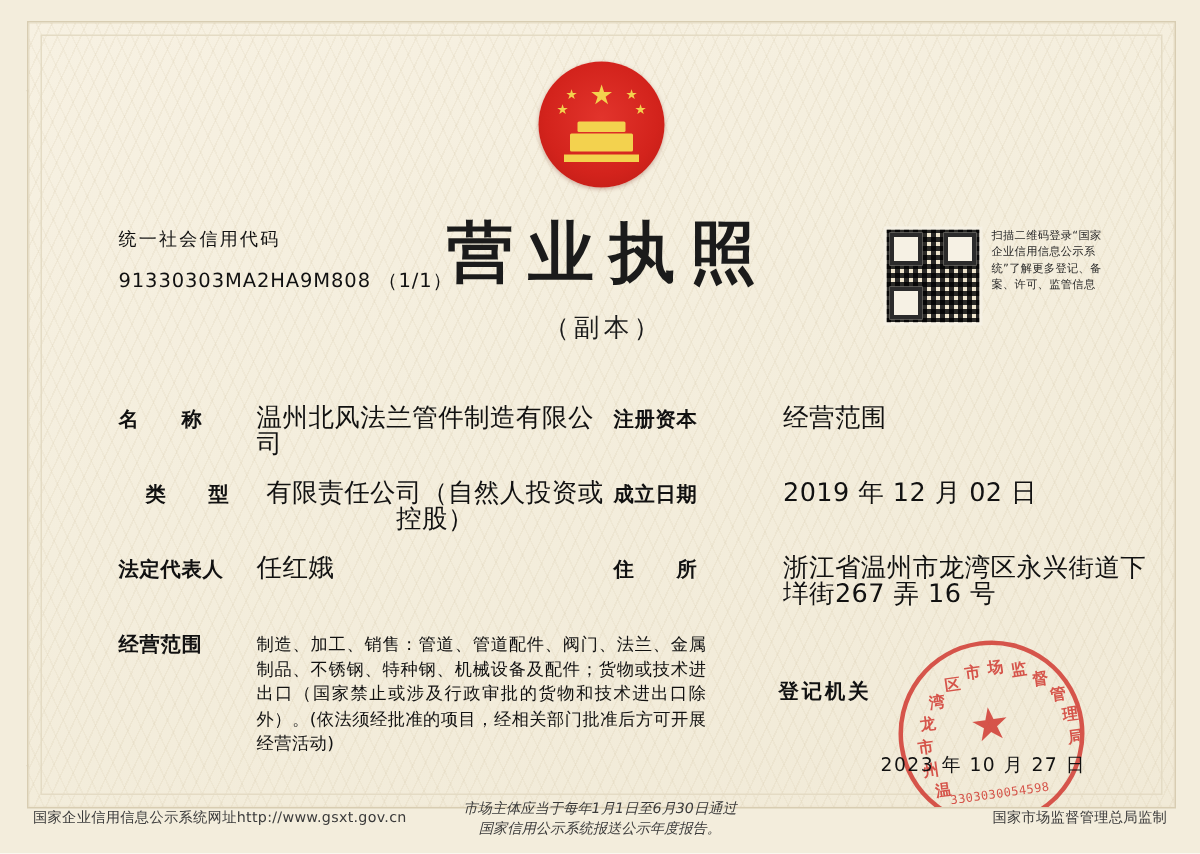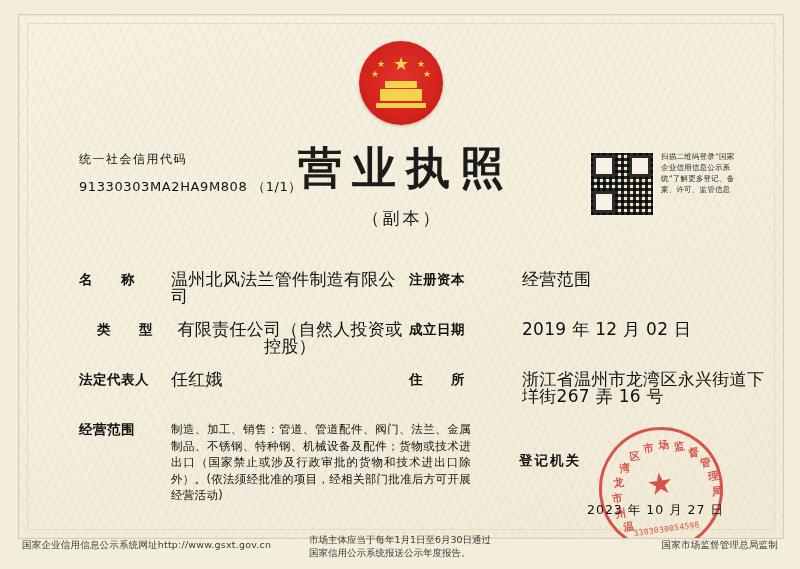--- a/index.html
+++ b/index.html
@@ -358,22 +358,23 @@
     position: absolute;
     left: 22px;
     top: 8px;
     letter-spacing: 0.2px;
   }
   .footer-center {
     position: absolute;
     left: 50%;
     transform: translateX(-50%);
     top: 2px;
-    text-align: left;
+    text-align: center;
     line-height: 13px;
+    font-style: italic;
   }
   .footer-right {
     position: absolute;
     right: 22px;
     top: 8px;
     letter-spacing: 0.2px;
     padding-left: 16px;
   }
 </style>
 </head>

